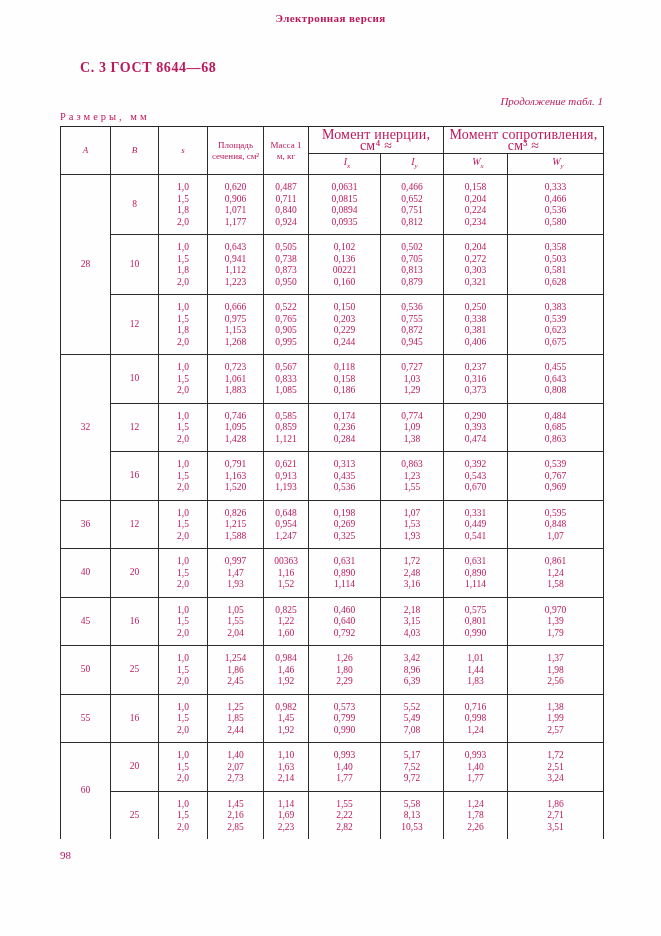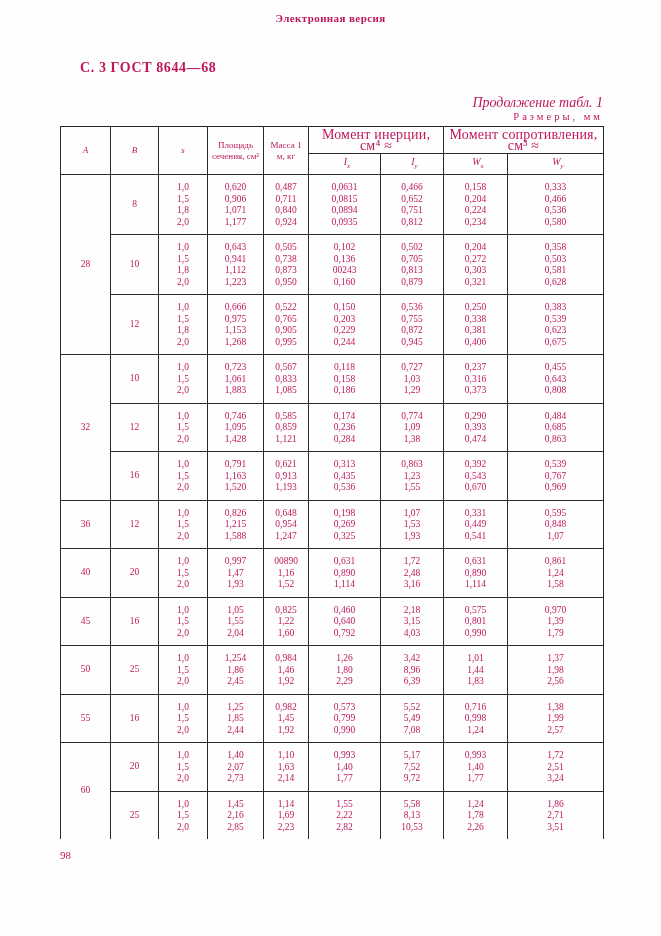--- a/index.html
+++ b/index.html
@@ -11,24 +11,24 @@
   .watermark{
     position:absolute;top:12px;left:0;width:100%;text-align:center;
     font-weight:bold;font-size:11px;letter-spacing:.4px;
   }
   .doc-header{
     position:absolute;top:60px;left:60px;
     font-weight:bold;font-size:14px;letter-spacing:.6px;margin-left:20px;
   }
   .continuation{
     position:absolute;top:95px;left:60px;width:543px;text-align:right;
-    font-style:italic;font-size:14px;
+    font-style:italic;font-size:11px;
   }
   .table-title{
-    position:absolute;top:111px;left:60px;width:543px;text-align:right;
+    position:absolute;top:111px;left:60px;width:543px;text-align:left;
     font-size:10.5px;letter-spacing:3px;
   }
   table.gost-table{
     position:absolute;top:126px;left:60px;width:543px;
     table-layout:fixed;border-collapse:collapse;
     border-top:1.5px solid #262626;border-left:1px solid #262626;border-right:1px solid #262626;
     font-size:9.5px;
   }
   .gost-table th,.gost-table td{
     border-left:1px solid #2b2b2b;
@@ -147,21 +147,21 @@
           <td>0,738</td>
           <td>0,136</td>
           <td>0,705</td>
           <td>0,272</td>
           <td>0,503</td>
         </tr>
         <tr>
           <td>1,8</td>
           <td>1,112</td>
           <td>0,873</td>
-          <td>00243</td>
+          <td>00221</td>
           <td>0,813</td>
           <td>0,303</td>
           <td>0,581</td>
         </tr>
         <tr>
           <td class="pad-bottom">2,0</td>
           <td class="pad-bottom">1,223</td>
           <td class="pad-bottom">0,950</td>
           <td class="pad-bottom">0,160</td>
           <td class="pad-bottom">0,879</td>
@@ -317,21 +317,21 @@
           <td class="pad-bottom">0,325</td>
           <td class="pad-bottom">1,93</td>
           <td class="pad-bottom">0,541</td>
           <td class="pad-bottom">1,07</td>
         </tr>
         <tr>
           <td class="cell-a group-top" rowspan="3">40</td>
           <td class="cell-b group-top" rowspan="3">20</td>
           <td class="group-top pad-top">1,0</td>
           <td class="group-top pad-top">0,997</td>
-          <td class="group-top pad-top">00890</td>
+          <td class="group-top pad-top">00363</td>
           <td class="group-top pad-top">0,631</td>
           <td class="group-top pad-top">1,72</td>
           <td class="group-top pad-top">0,631</td>
           <td class="group-top pad-top">0,861</td>
         </tr>
         <tr>
           <td>1,5</td>
           <td>1,47</td>
           <td>1,16</td>
           <td>0,890</td>

